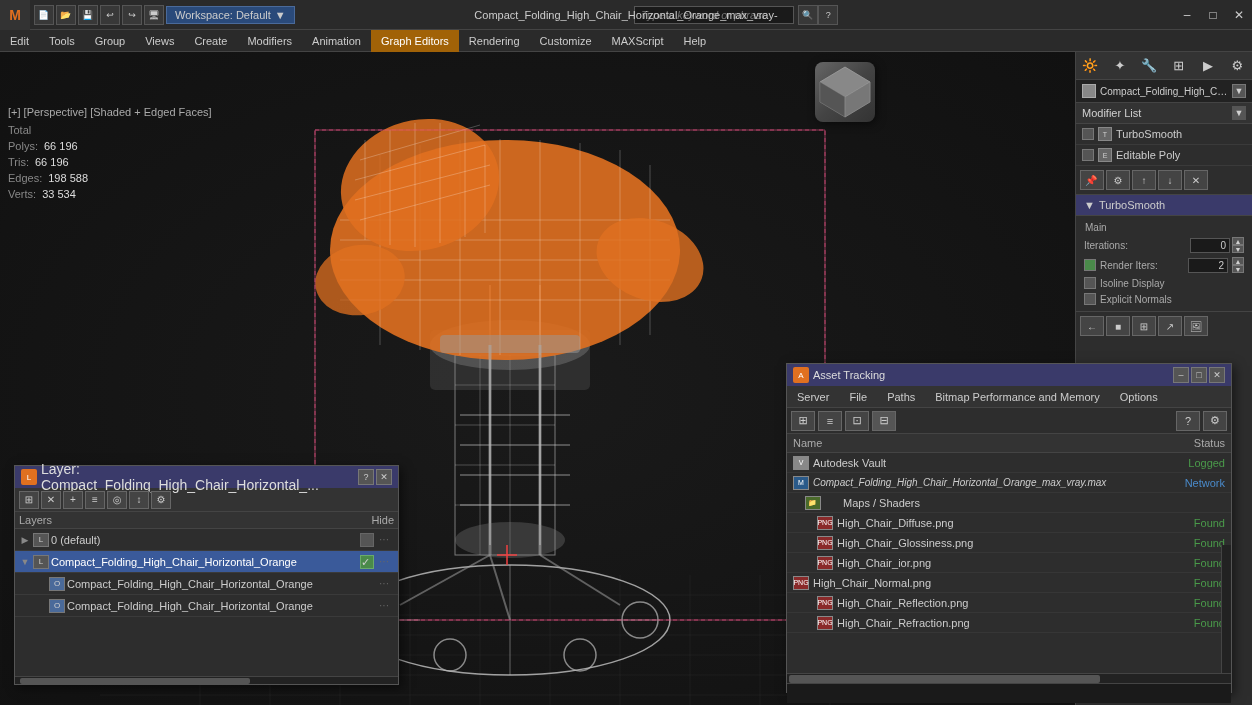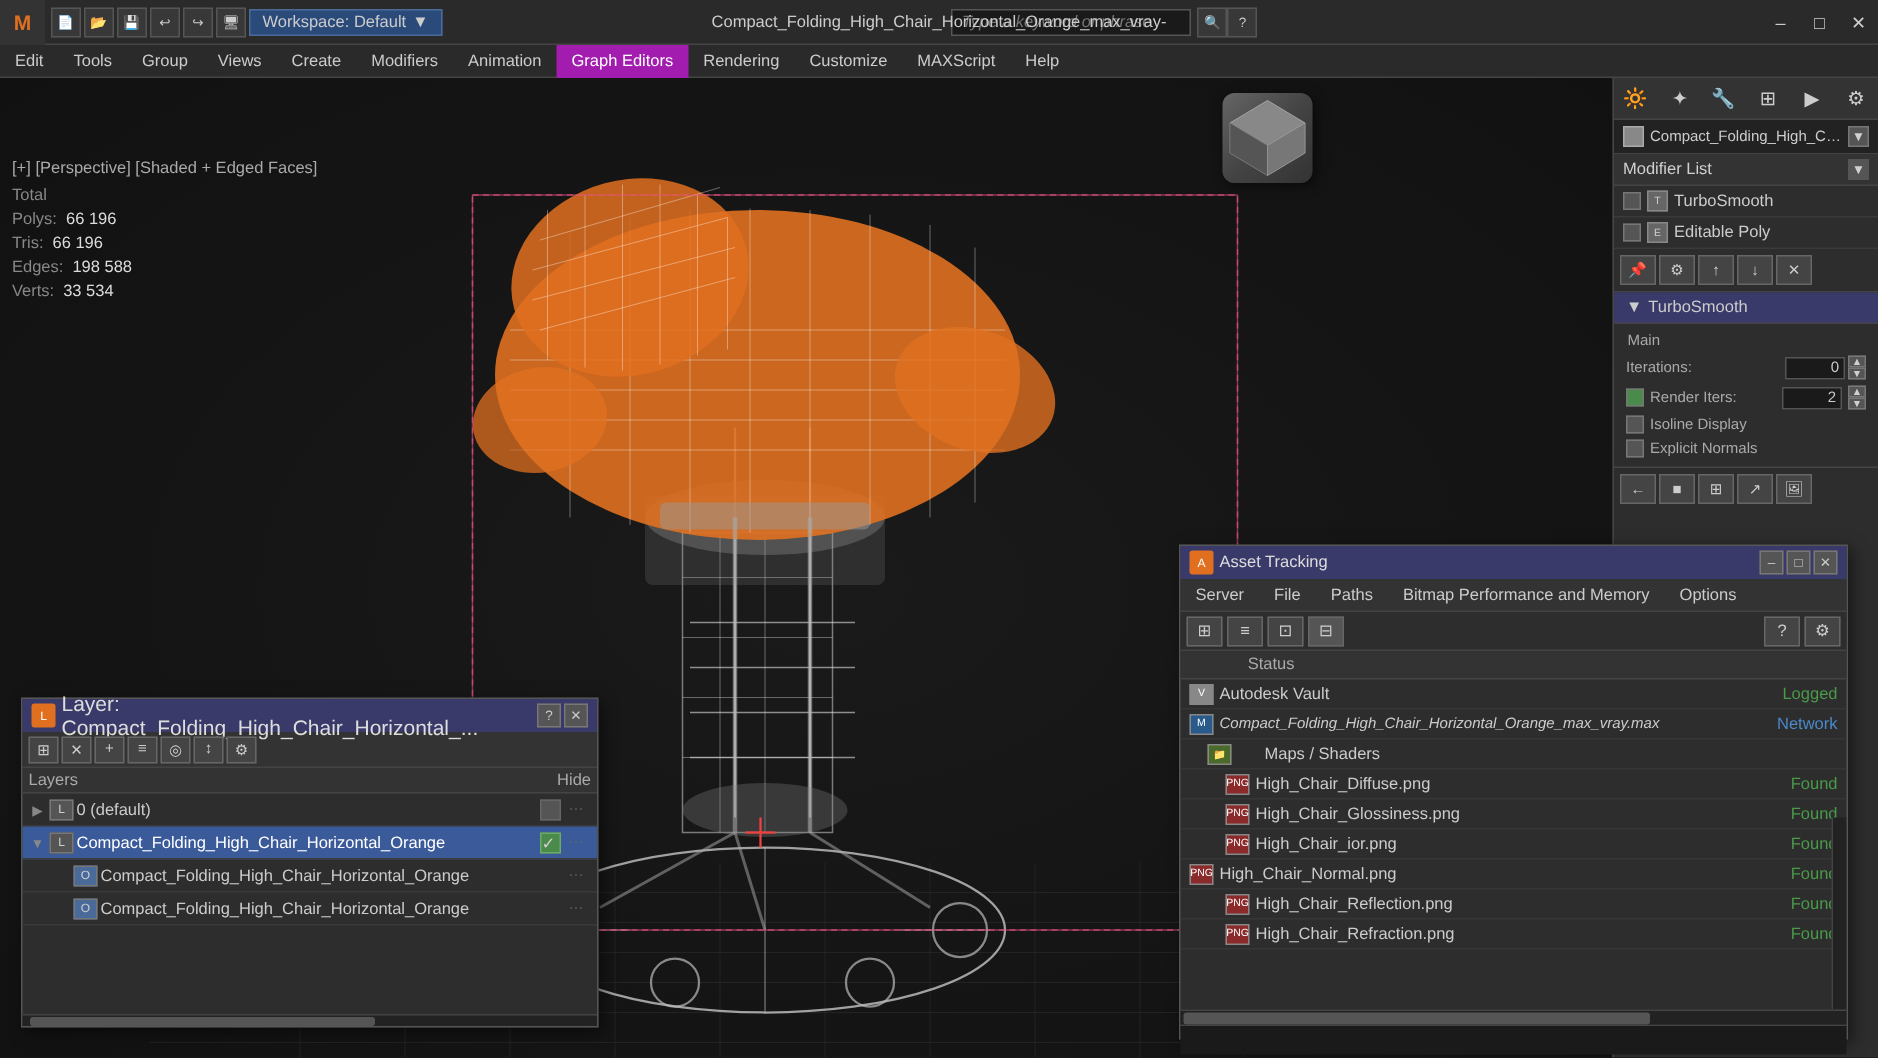--- a/index.html
+++ b/index.html
@@ -683,21 +683,21 @@
 </div>
 
 <div id="menubar">
   <div class="menu-item">Edit</div>
   <div class="menu-item">Tools</div>
   <div class="menu-item">Group</div>
   <div class="menu-item">Views</div>
   <div class="menu-item">Create</div>
   <div class="menu-item">Modifiers</div>
   <div class="menu-item">Animation</div>
-  <div class="menu-item" style="background:#a21caf; color:#fff;">Graph Editors</div>
+  <div class="menu-item" style="background:#a16207; color:#fff;">Graph Editors</div>
   <div class="menu-item">Rendering</div>
   <div class="menu-item">Customize</div>
   <div class="menu-item">MAXScript</div>
   <div class="menu-item">Help</div>
 </div>
 
 <div id="viewport">
   <div class="scene-bg"></div>
 
   <svg class="chair-svg" viewBox="0 0 1075 653" xmlns="http://www.w3.org/2000/svg">
@@ -1016,20 +1016,21 @@
     <div class="asset-tb-btn">⊞</div>
     <div class="asset-tb-btn">≡</div>
     <div class="asset-tb-btn">⊡</div>
     <div class="asset-tb-btn" style="background:#555;">⊟</div>
     <div class="asset-tb-spacer"></div>
     <div class="asset-tb-btn">?</div>
     <div class="asset-tb-btn">⚙</div>
   </div>
 
   <div class="asset-table-header">
+    <span class="asset-col-name">Name</span>
     <span class="asset-col-status">Status</span>
   </div>
 
   <div style="position:relative; overflow:hidden; height:220px;">
 
     <div class="asset-row">
       <div class="asset-row-icon vault" style="background:#888;">V</div>
       <span class="asset-row-name">Autodesk Vault</span>
       <span class="asset-row-status logged">Logged</span>
     </div>

